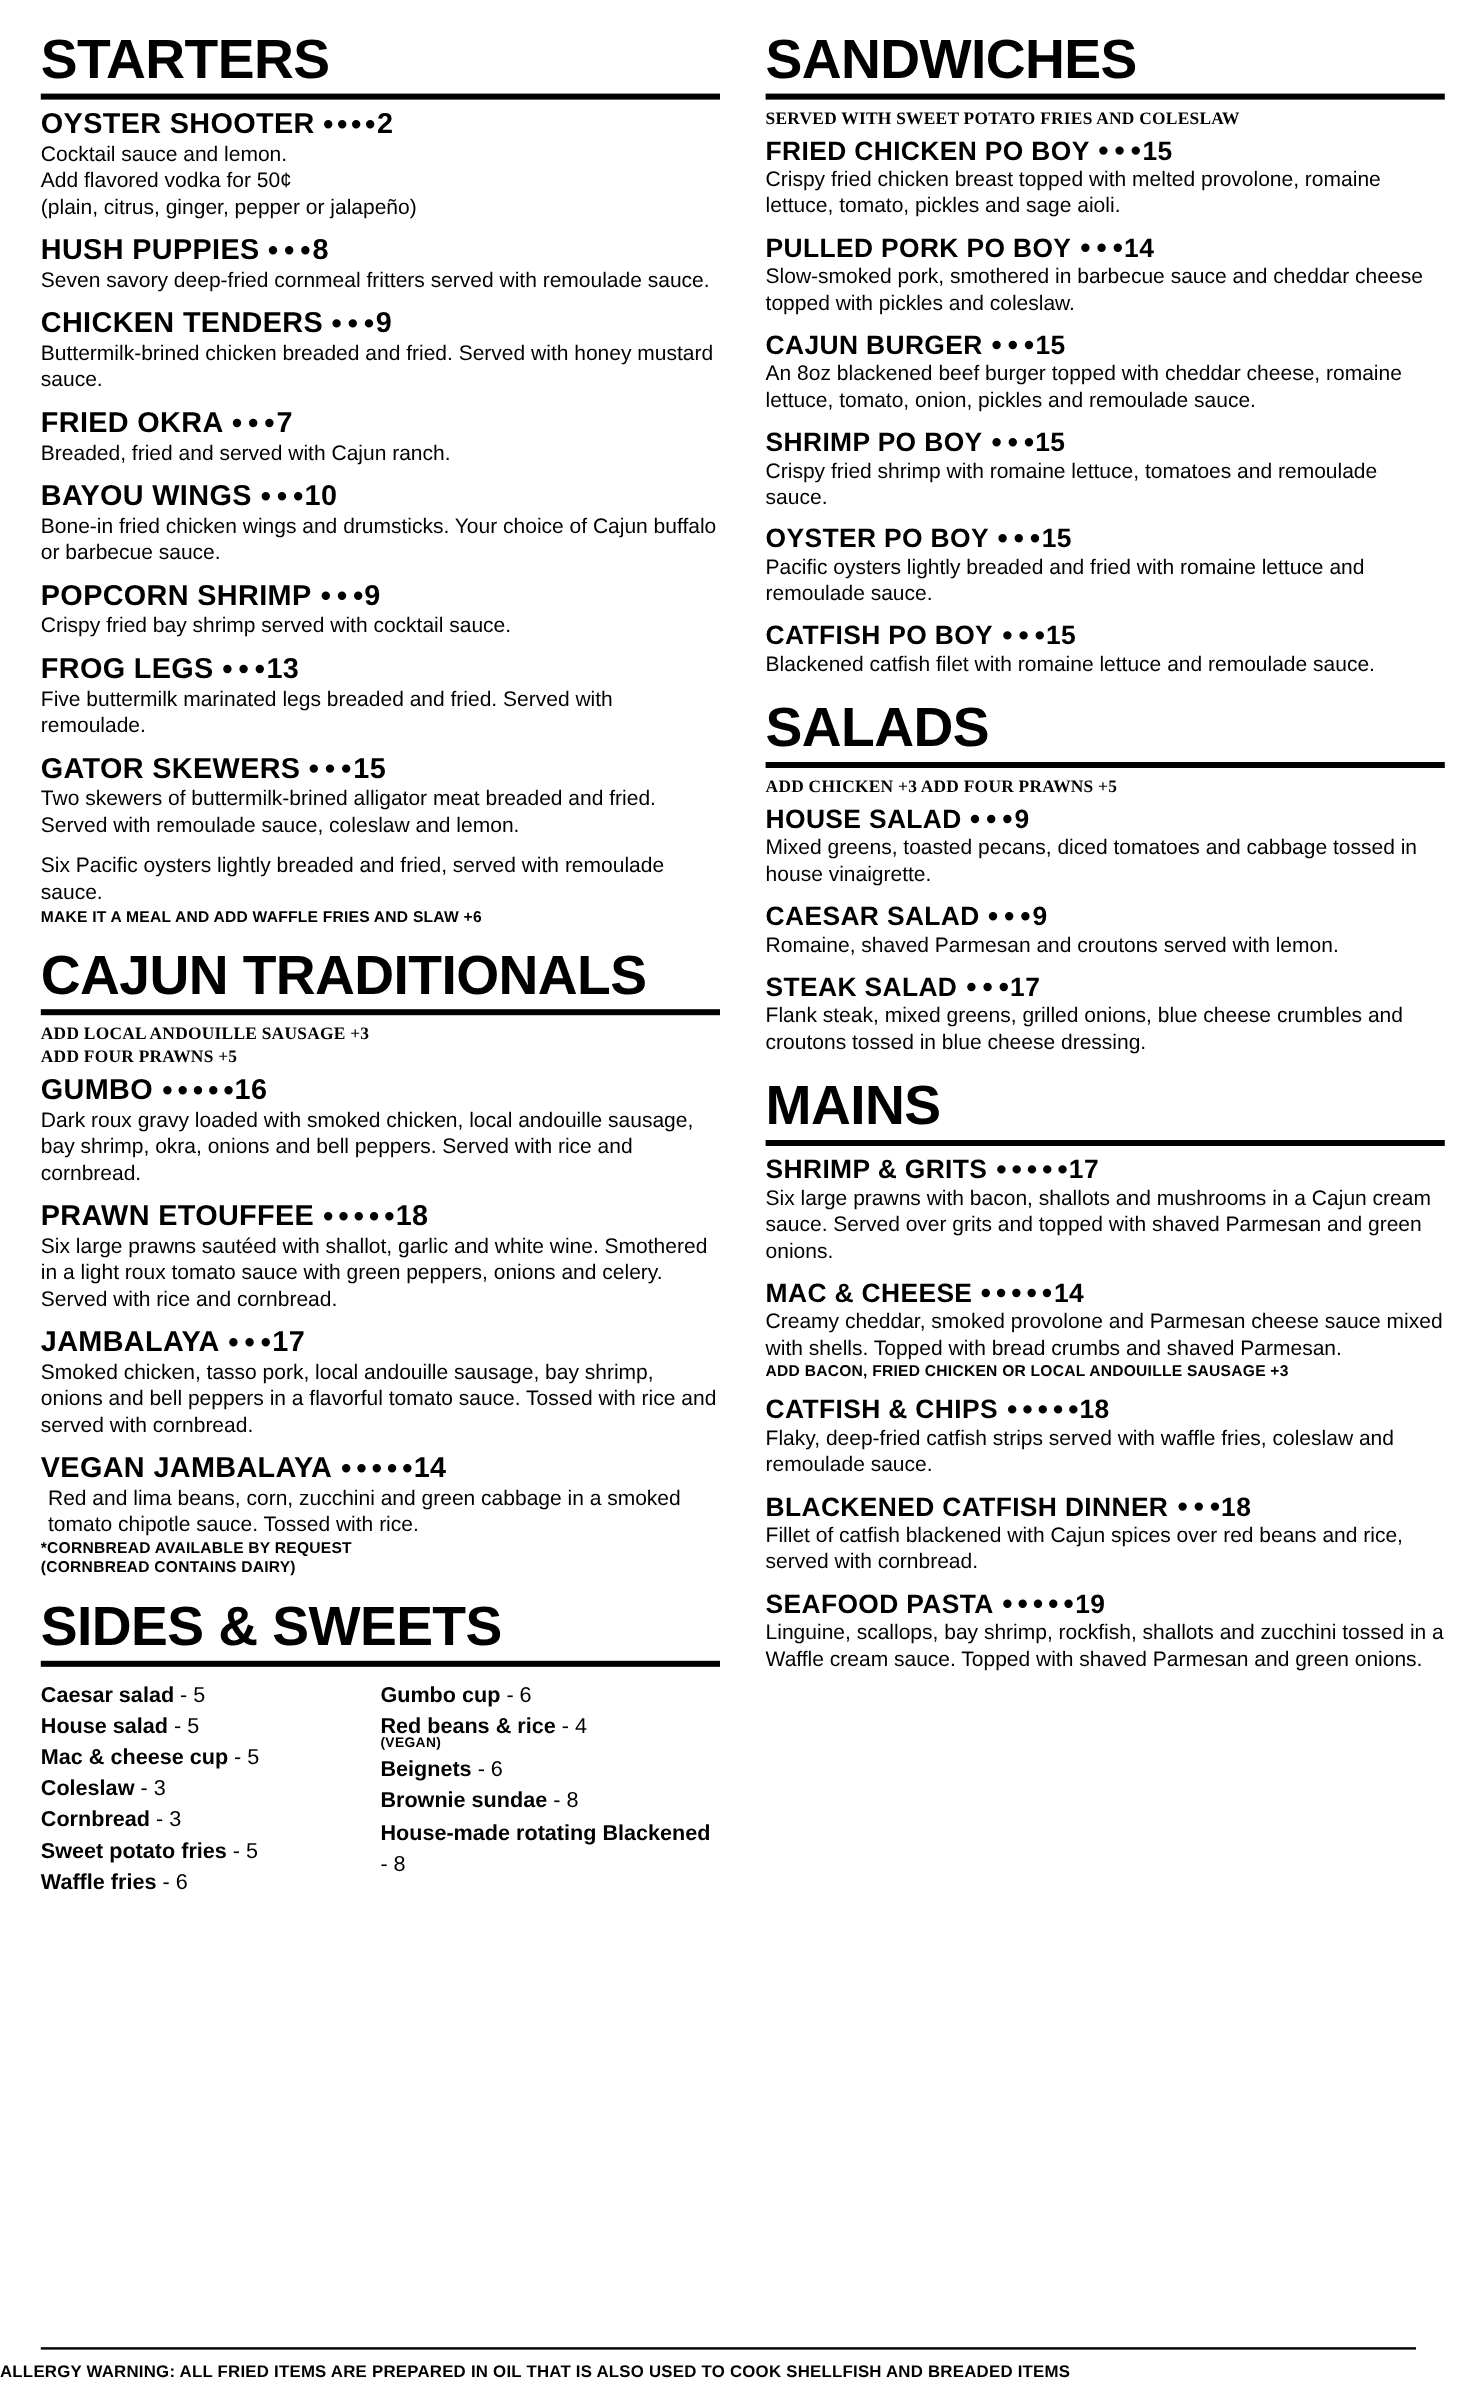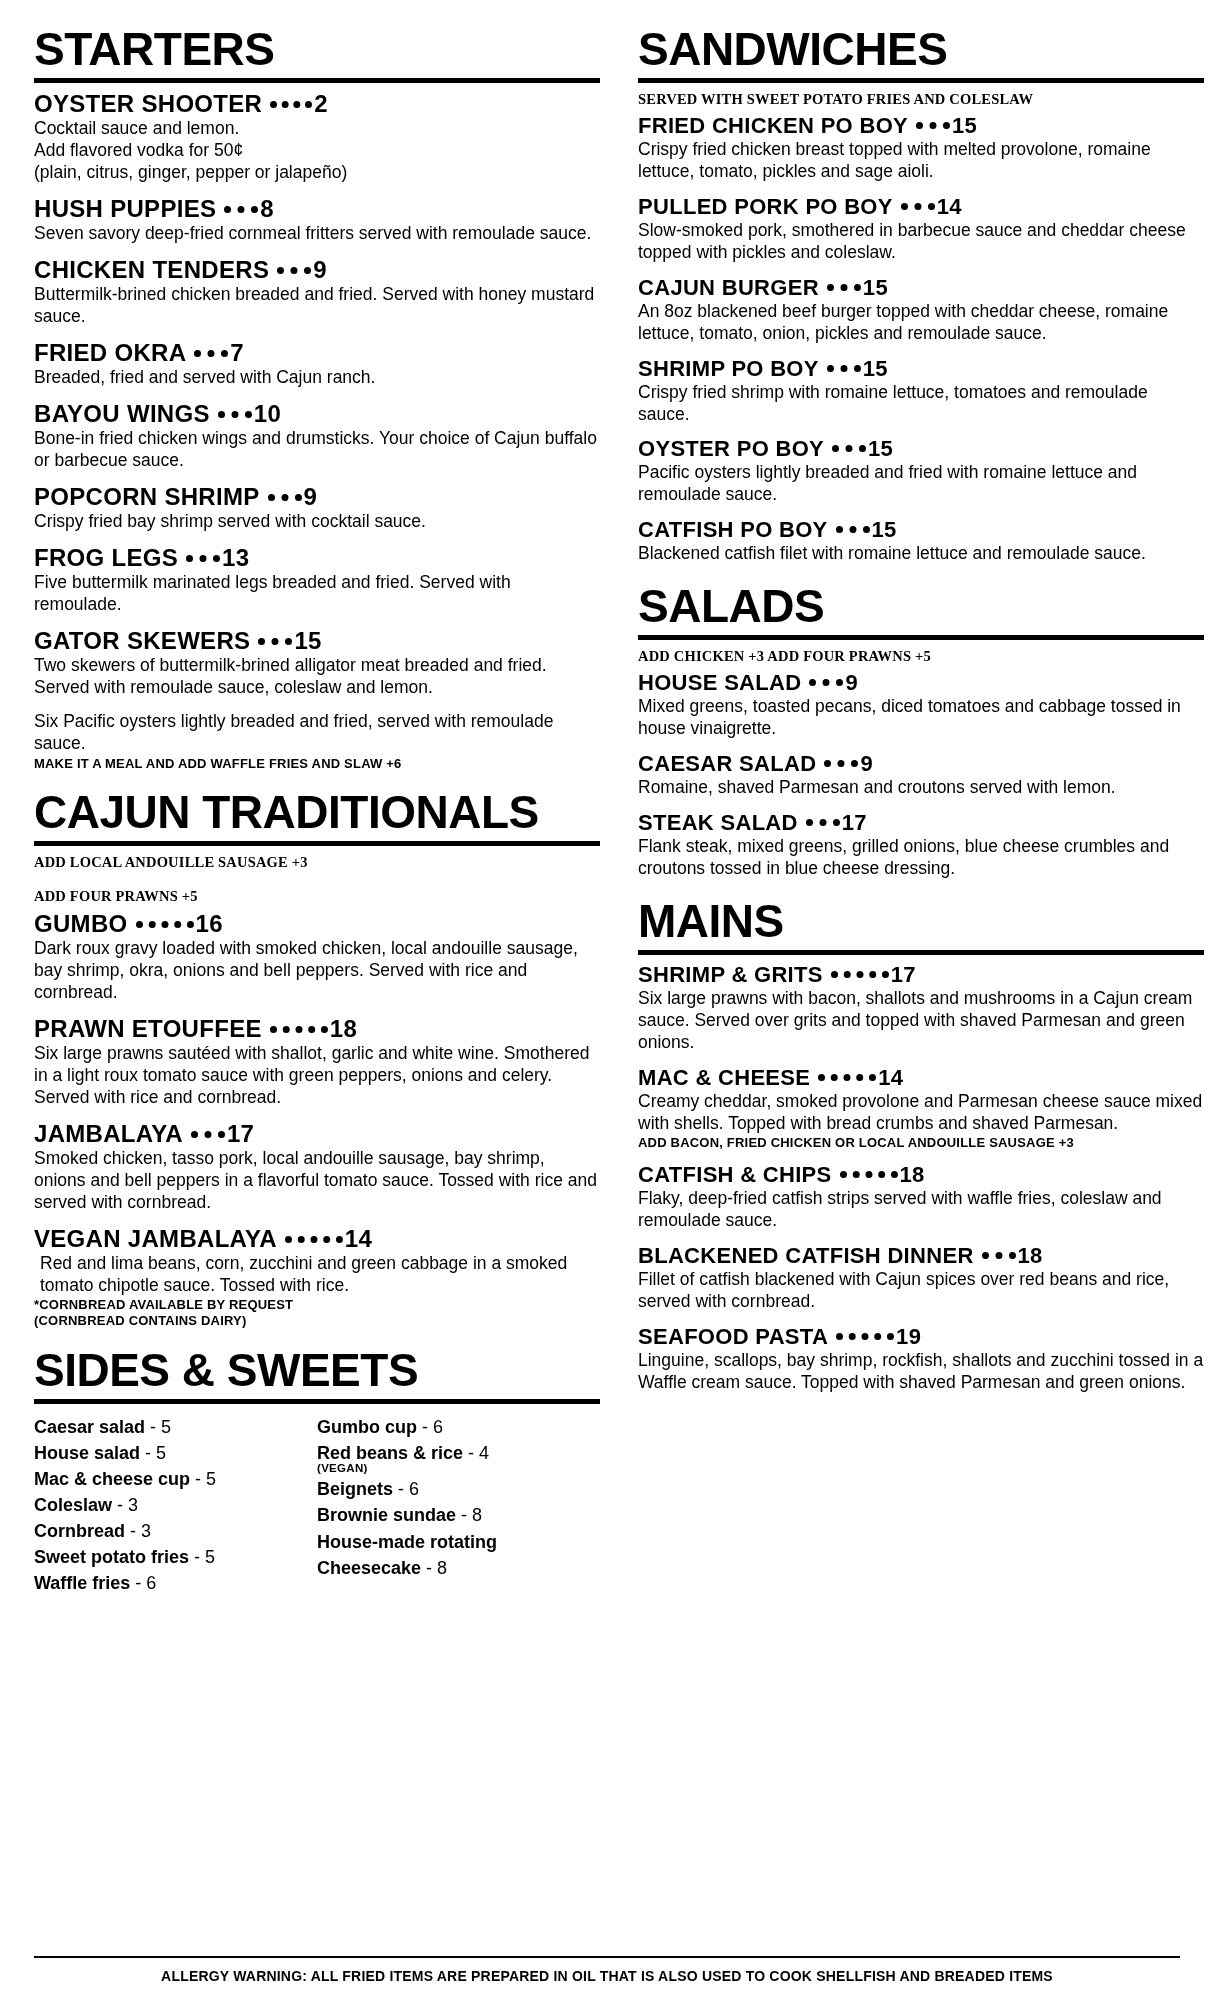--- a/index.html
+++ b/index.html
@@ -48,21 +48,21 @@
     margin: 6px 0 8px 0;
   }
   .sub-note {
     font-size: 14.5px;
     font-weight: 800;
     letter-spacing: 0.2px;
     text-transform: uppercase;
     margin: 0 0 6px 0;
     font-family: Liberation Serif, serif;
   }
-  .sub-note.tight { margin-bottom: 17px; }
+  .sub-note.tight { margin-bottom: 2px; }
 
   
   .item {
     margin: 0 0 12px 0;
   }
   .item-head {
     display: flex;
     align-items: baseline;
     font-weight: 800;
     font-size: 24px;
@@ -120,21 +120,20 @@
     line-height: 1;
     margin: -3px 0 2px 0;
   }
 
   
   .footer {
     position: absolute;
     left: 0;
     right: 0;
     bottom: 16px;
-    text-align: center;
     font-size: 14px;
     font-weight: 800;
     letter-spacing: 0.2px;
     text-transform: uppercase;
   }
   .footer-rule {
     border: 0;
     border-top: 2px solid #000;
     margin: 0 34px 10px 34px;
   }
@@ -288,21 +287,21 @@
           <div class="side-line"><b>Cornbread</b> - <span>3</span></div>
           <div class="side-line"><b>Sweet potato fries</b> - <span>5</span></div>
           <div class="side-line"><b>Waffle fries</b> - <span>6</span></div>
         </div>
         <div class="sides-col">
           <div class="side-line"><b>Gumbo cup</b> - <span>6</span></div>
           <div class="side-line"><b>Red beans &amp; rice</b> - <span>4</span></div>
           <div class="vegan-tag">(VEGAN)</div>
           <div class="side-line"><b>Beignets</b> - <span>6</span></div>
           <div class="side-line"><b>Brownie sundae</b> - <span>8</span></div>
-          <div class="side-line"><b>House-made rotating Cheesecake</b> - <span>8</span></div>
+          <div class="side-line"><b>House-made rotating Blackened</b> - <span>8</span></div>
         </div>
       </div>
 
     </div>
 
     <div class="col">
 
       <h1 class="section-title sec-big">SANDWICHES</h1>
       <hr class="rule">
       <p class="sub-note">SERVED WITH SWEET POTATO FRIES AND COLESLAW</p>

